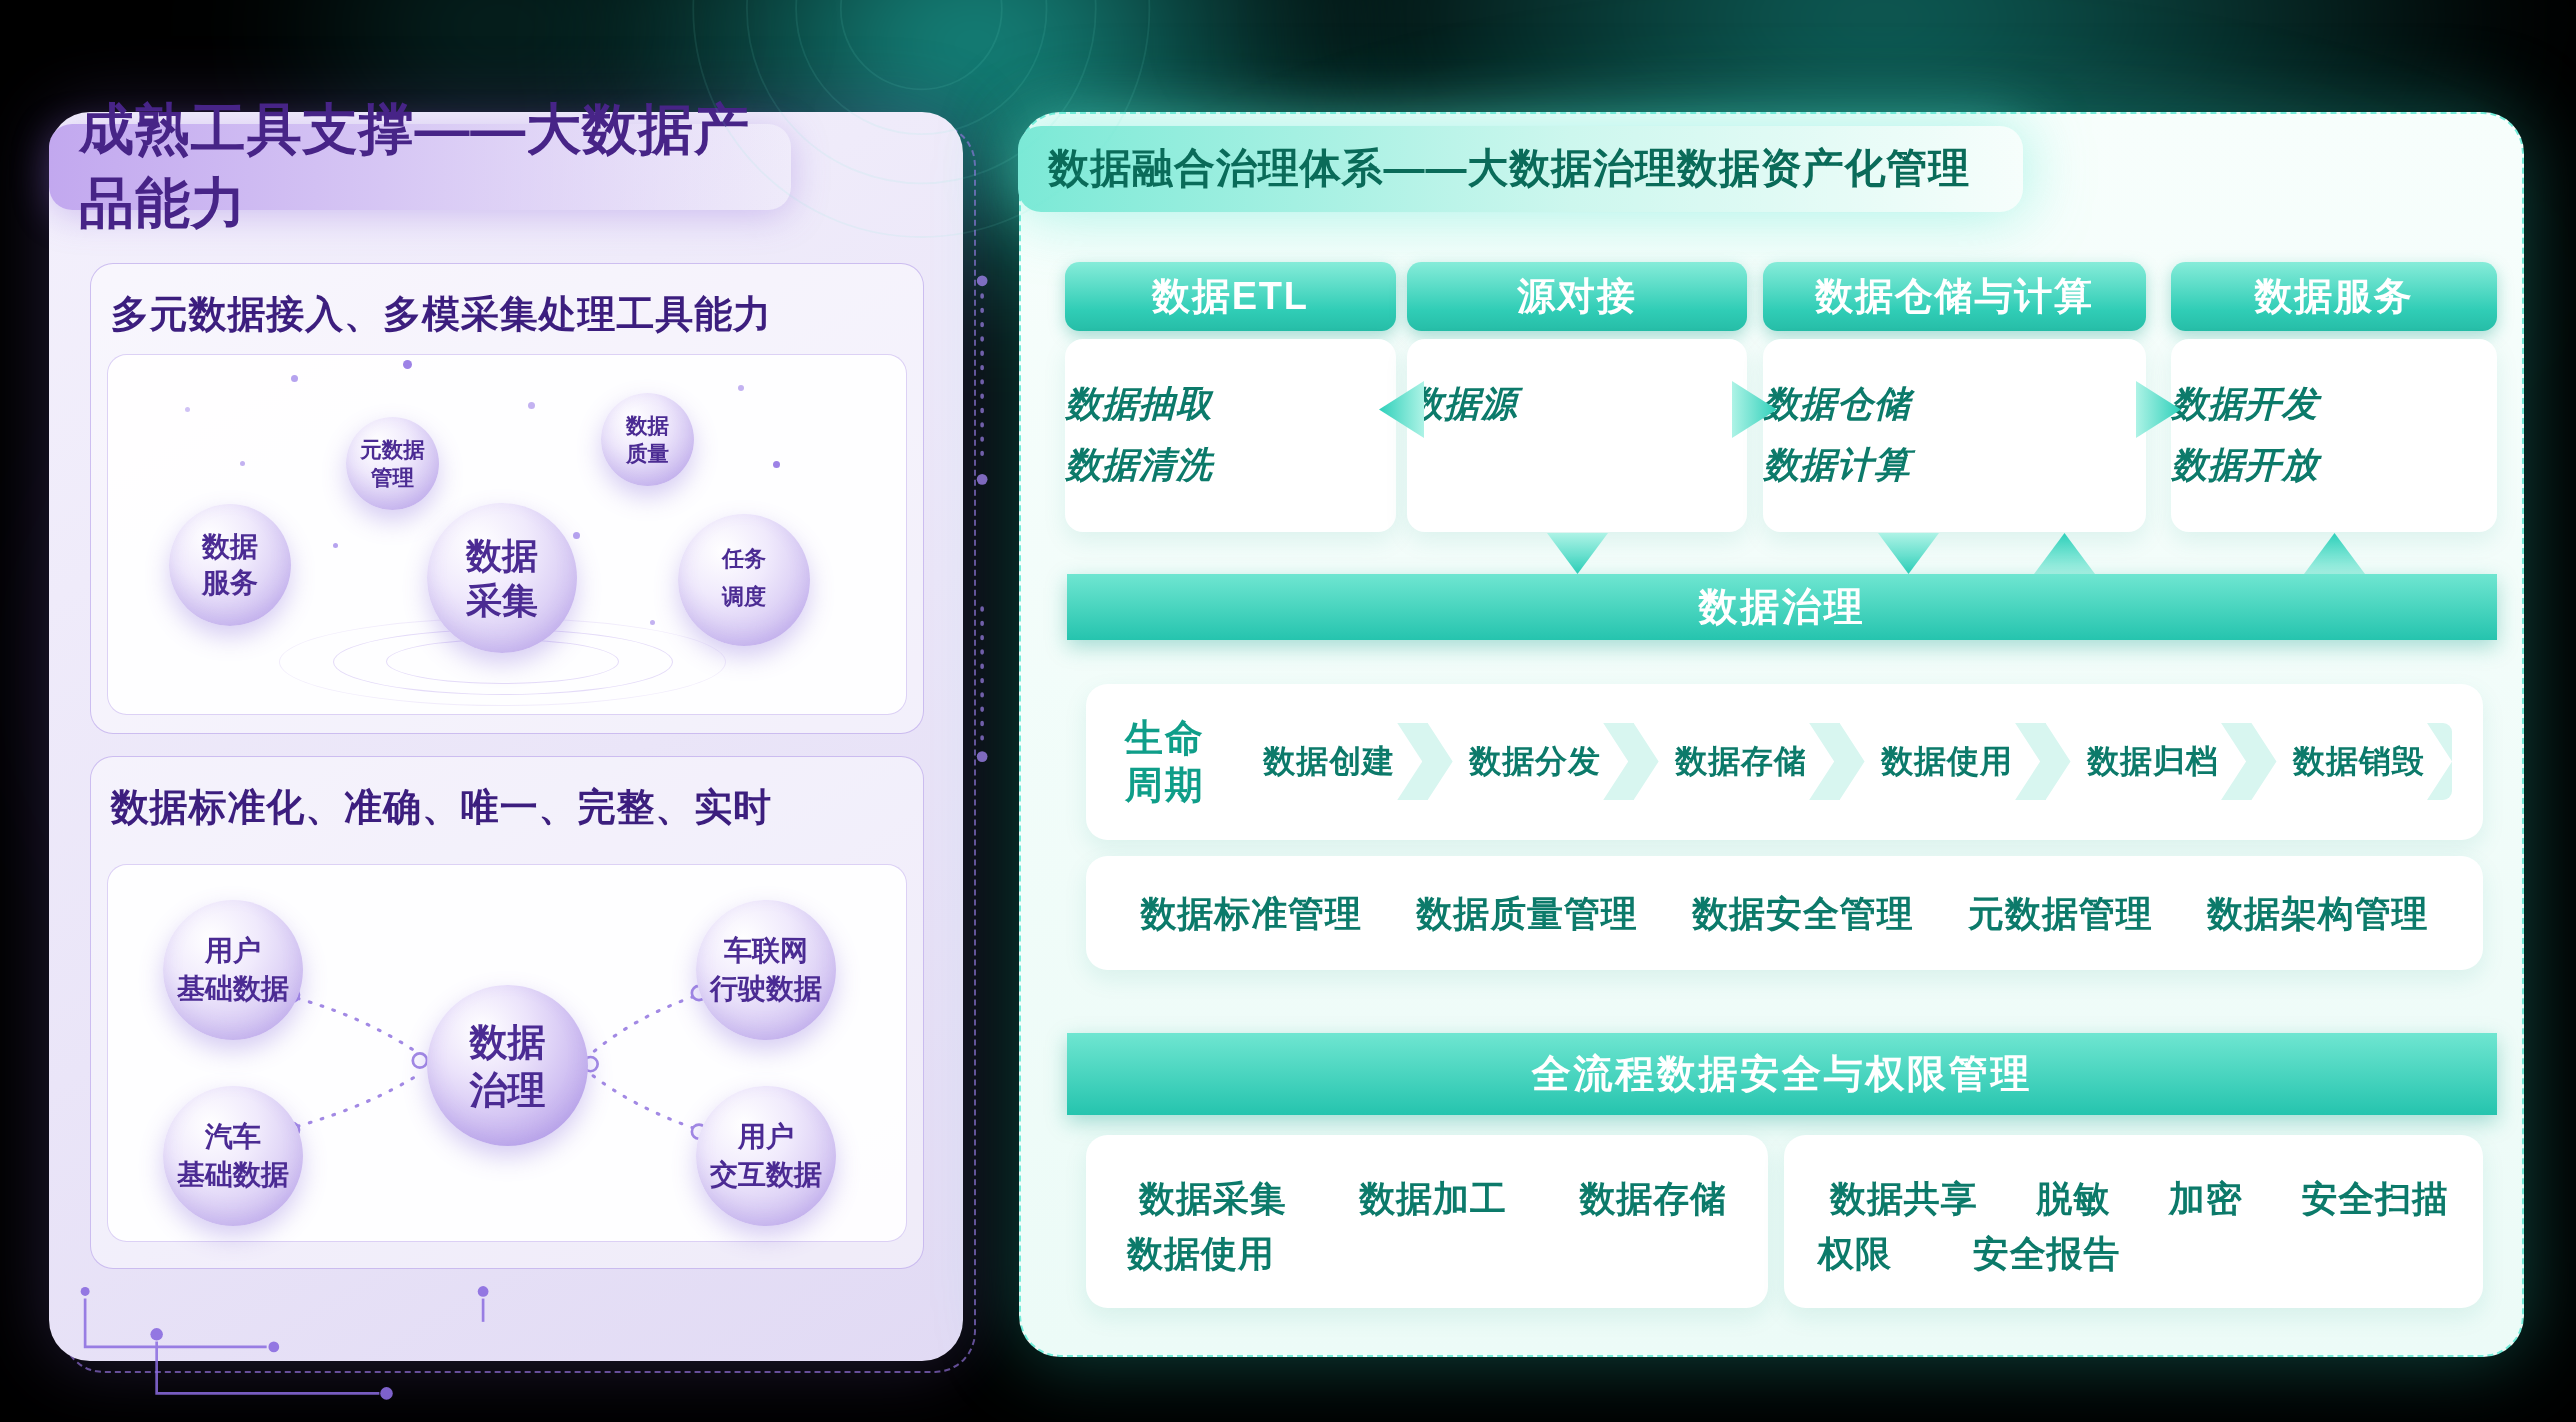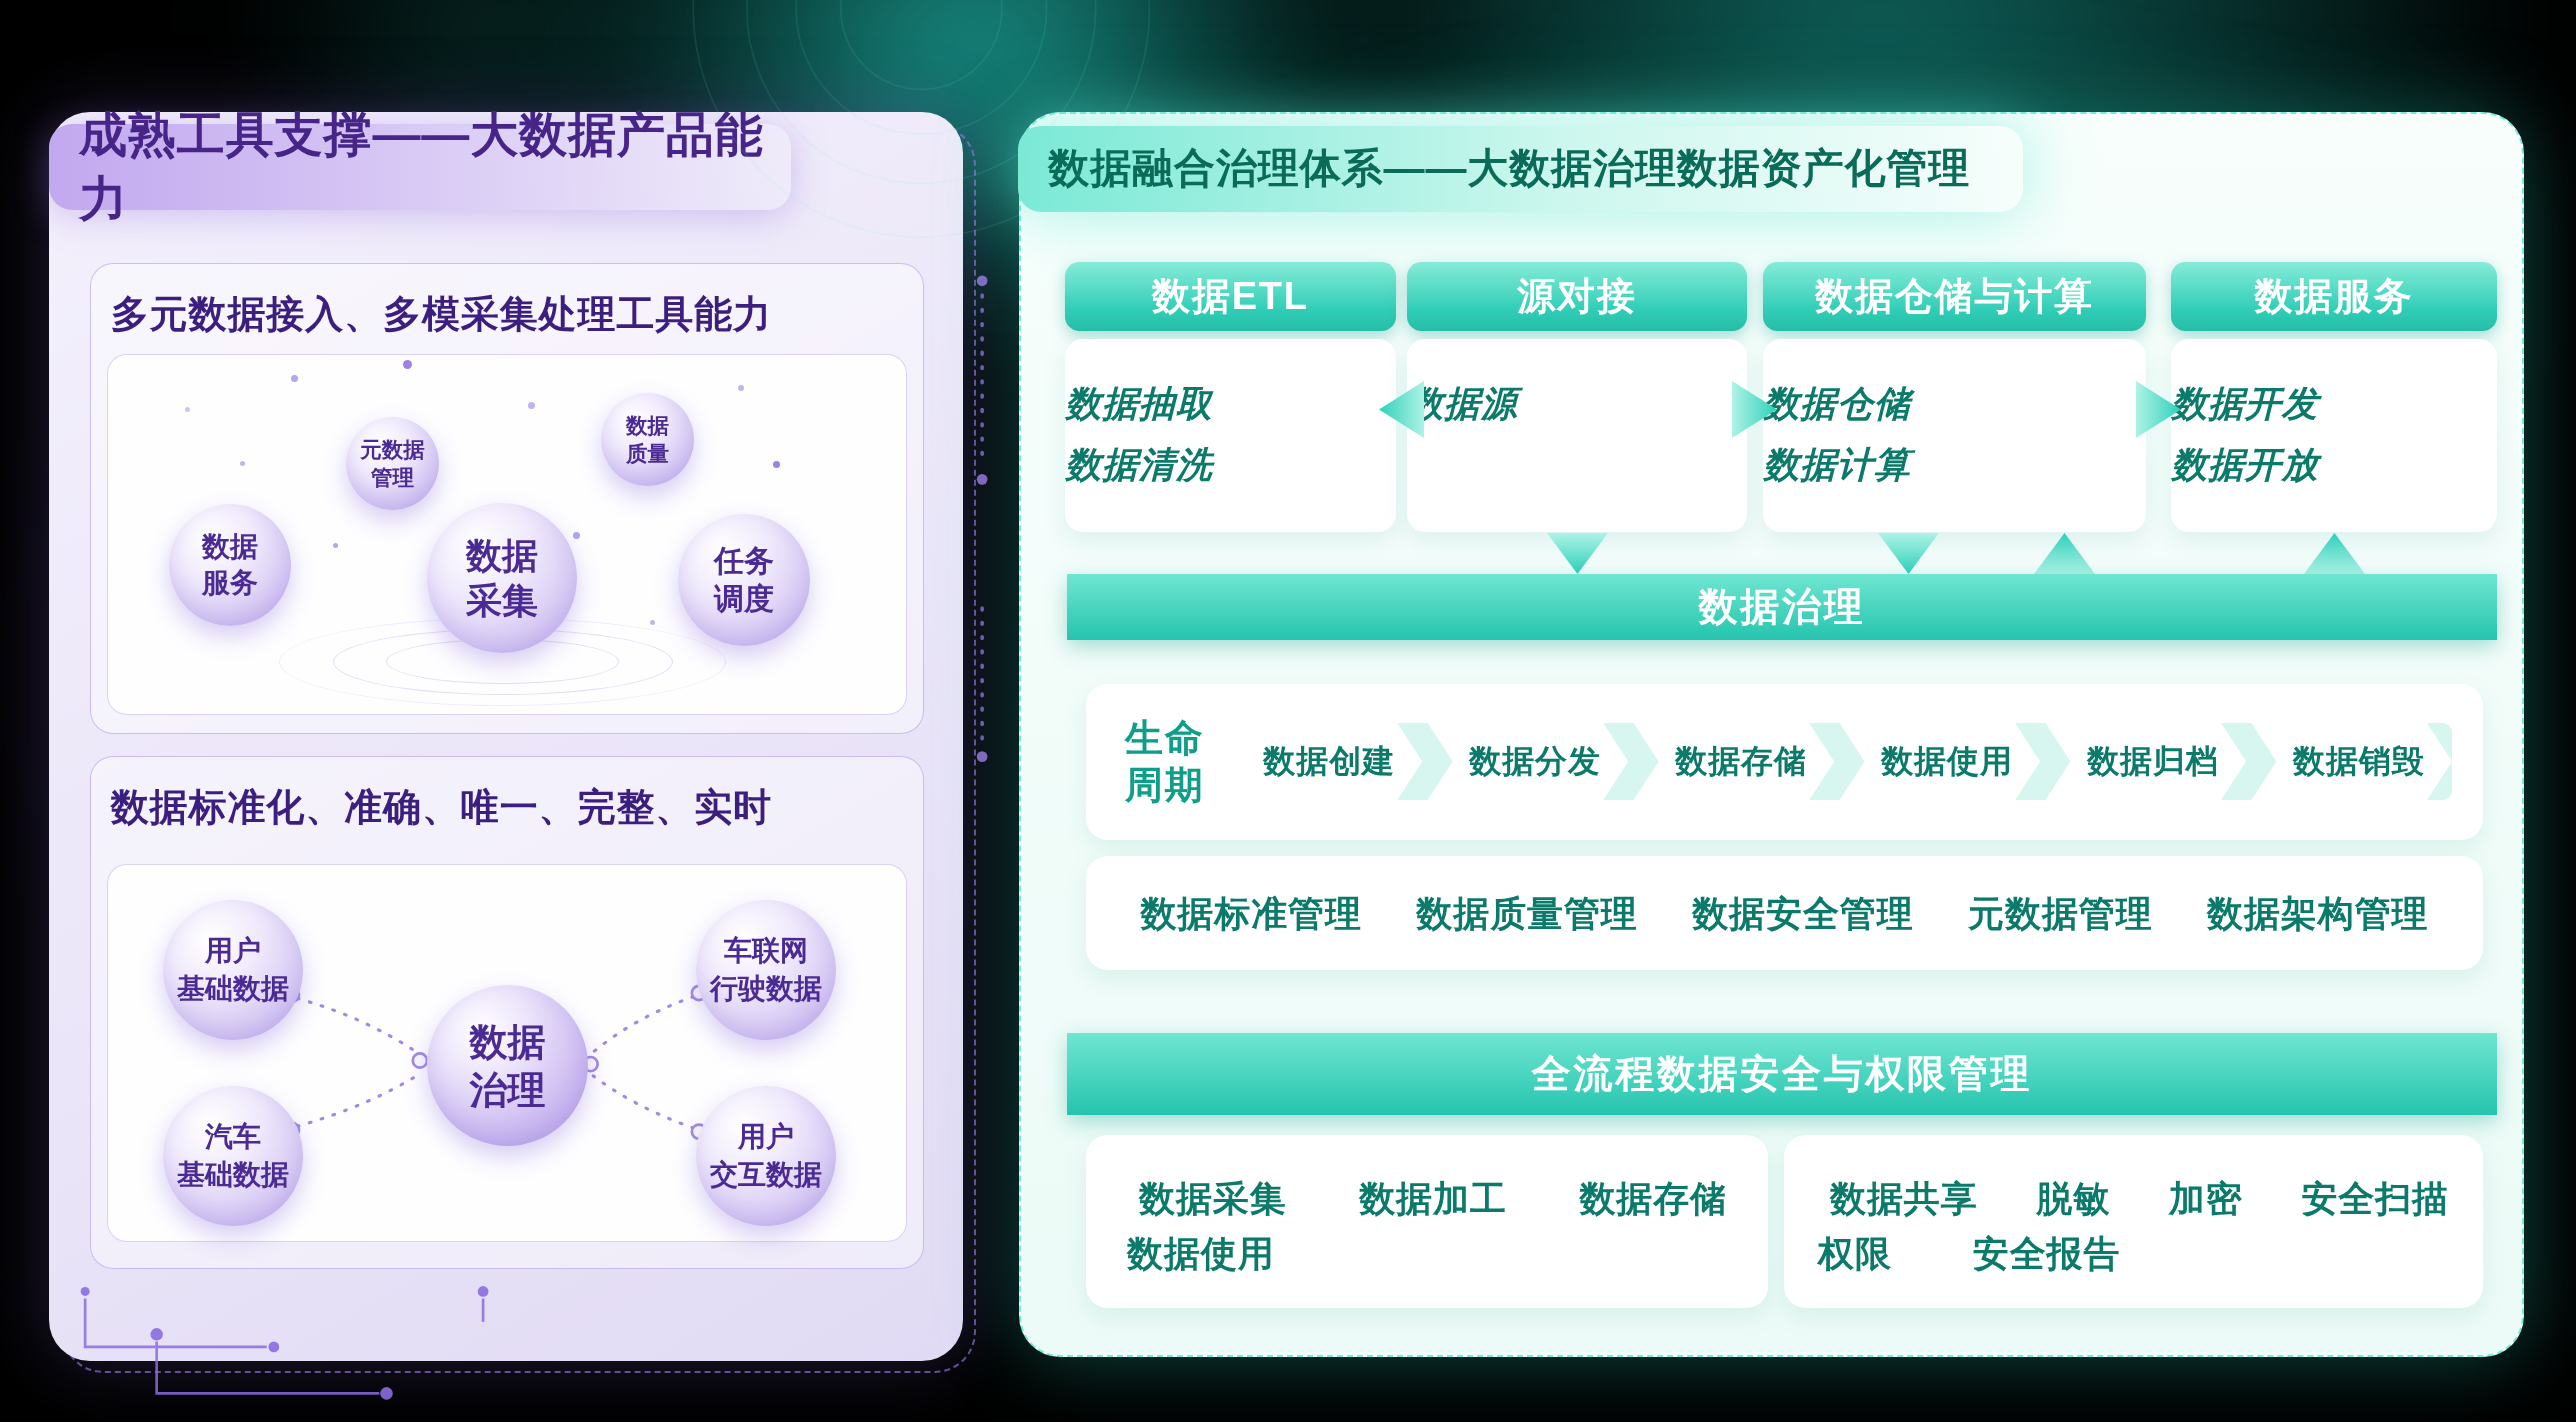--- a/index.html
+++ b/index.html
@@ -16,38 +16,38 @@
   .glow-e { left:-54px; top:268px; width:805px; height:805px; background:radial-gradient(ellipse, rgba(124,92,214,0.12), rgba(124,92,214,0) 70%); }
 
   
   .lpanel-frame { position:absolute; left:62px; top:124px; width:914px; height:1249px; border:2.7px dashed rgba(152,118,226,0.65); border-radius:41px; }
   .lpanel { position:absolute; left:49px; top:112px; width:914px; height:1249px; border-radius:41px;
             background:linear-gradient(150deg,#f4f1fc 0%,#eae5f8 55%,#e1daf4 100%);
             box-shadow:0 0 72px rgba(140,110,220,0.25); }
   .lbadge { position:absolute; left:0; top:11.6px; width:742px; height:86px; border-radius:23px;
             background:linear-gradient(90deg,#c2a8ef 0%,#d6c6f4 45%,rgba(236,231,250,0) 100%);
             display:flex; align-items:center; padding-left:30px; box-shadow:0 5.4px 36px rgba(140,100,220,0.35); }
-  .lbadge-t { font-size:48px; font-weight:700; color:#472487; letter-spacing:0.9px; }
+  .lbadge-t { font-size:55px; font-weight:700; color:#472487; letter-spacing:0.9px; }
   .lsection { position:absolute; left:41px; width:834px; background:rgba(255,255,255,0.45);
               border:1.8px solid rgba(177,154,232,0.6); border-radius:23px; }
   .lsec1 { top:151px; height:471px; }
   .lsec2 { top:644px; height:513px; }
   .lsec-title { position:absolute; left:19.7px; top:25px; font-size:38px; font-weight:700; color:#3c1e7e; letter-spacing:0.9px; }
   .linner { position:absolute; left:16px; right:16px; background:rgba(255,255,255,0.9);
             border:1.8px solid rgba(177,154,232,0.45); border-radius:19.7px; }
   .linner1 { top:90px; height:361px; }
   .linner2 { top:107px; height:378px; }
 
   .bub { position:absolute; border-radius:50%; display:flex; flex-direction:column; align-items:center; justify-content:center;
          text-align:center; font-weight:700; color:#4b2b93;
          background:radial-gradient(circle at 34% 28%, #ffffff 0%, #f0eafc 35%, #d8cbf4 68%, #bfaaec 100%);
          box-shadow:0 10.7px 25px rgba(124,92,214,0.30), inset 0 -9px 19.7px rgba(124,92,214,0.16); }
   .bub-xs { width:93px; height:93px; font-size:21.5px; line-height:28px; }
   .bub-m1 { width:122px; height:122px; font-size:28px; line-height:36px; }
-  .bub-m2 { width:132px; height:132px; font-size:30px; line-height:38px; }
+  .bub-m2 { width:132px; height:132px; font-size:22px; line-height:38px;font-family:Liberation Mono, monospace; }
   .bub-l  { width:150px; height:150px; font-size:36px; line-height:45px; }
   .bub-corner { width:140px; height:140px; font-size:28px; line-height:38px; }
   .bub-center { width:161px; height:161px; font-size:38px; line-height:48px;
                 background:radial-gradient(circle at 34% 28%, #ffffff 0%, #ece4fb 30%, #cdbcf1 65%, #b09ae7 100%); }
 
   .ripple { position:absolute; border:1.8px solid rgba(160,130,230,0.28); border-radius:50%; pointer-events:none; }
   .dot { position:absolute; border-radius:50%; pointer-events:none; }
 
   .conn-svg { position:absolute; inset:0; width:100%; height:100%; pointer-events:none; }
 

